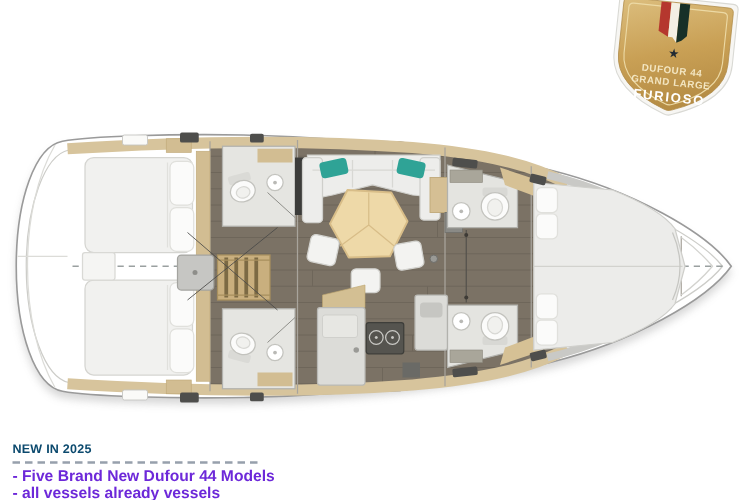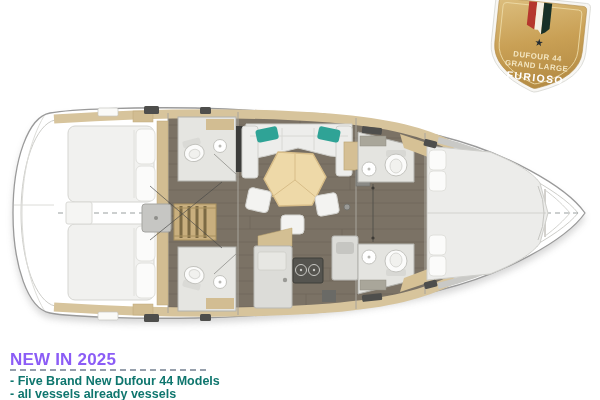--- a/index.html
+++ b/index.html
@@ -7,23 +7,23 @@
   .canvas{position:relative;width:600px;height:400px;background:#ffffff;overflow:hidden;
           font-family:"Liberation Sans",sans-serif;}
   .plan-svg{position:absolute;left:0;top:0;}
   .badge-wrap{position:absolute;left:486px;top:-5px;width:106px;height:102px;}
   .badge-sub{font-family:"Liberation Sans",sans-serif;font-weight:800;font-size:7.8px;
              letter-spacing:.5px;fill:#f3e6c2;text-anchor:middle;}
   .badge-main{font-family:"Liberation Sans",sans-serif;font-weight:800;font-size:10.5px;
               letter-spacing:1.4px;fill:#ffffff;text-anchor:middle;}
   .badge-star{font-size:10px;fill:#222b33;text-anchor:middle;}
   .footer{position:absolute;left:10px;top:352px;width:300px;}
-  .footer-heading{color:#8b5cf6;font-weight:bold;font-size:17px;letter-spacing:.2px;line-height:15px;}
+  .footer-heading{color:#0c4a6e;font-weight:bold;font-size:10px;letter-spacing:.2px;line-height:15px;}
   .footer-dashes{width:196px;height:0;border-top:2px dashed #97a0ac;margin:2px 0 4px 0;}
-  .footer-bullets{color:#0f766e;font-weight:bold;font-size:12.5px;line-height:13.2px;}
+  .footer-bullets{color:#6d28d9;font-weight:bold;font-size:12.5px;line-height:13.2px;}
   .footer-bullets div{white-space:nowrap;}
 </style>
 </head>
 <body>
 
 <div class="canvas">
 
   <svg class="plan-svg" width="600" height="400" viewBox="0 0 600 400">
     <defs>
       <filter id="soft" x="-20%" y="-20%" width="140%" height="140%">

